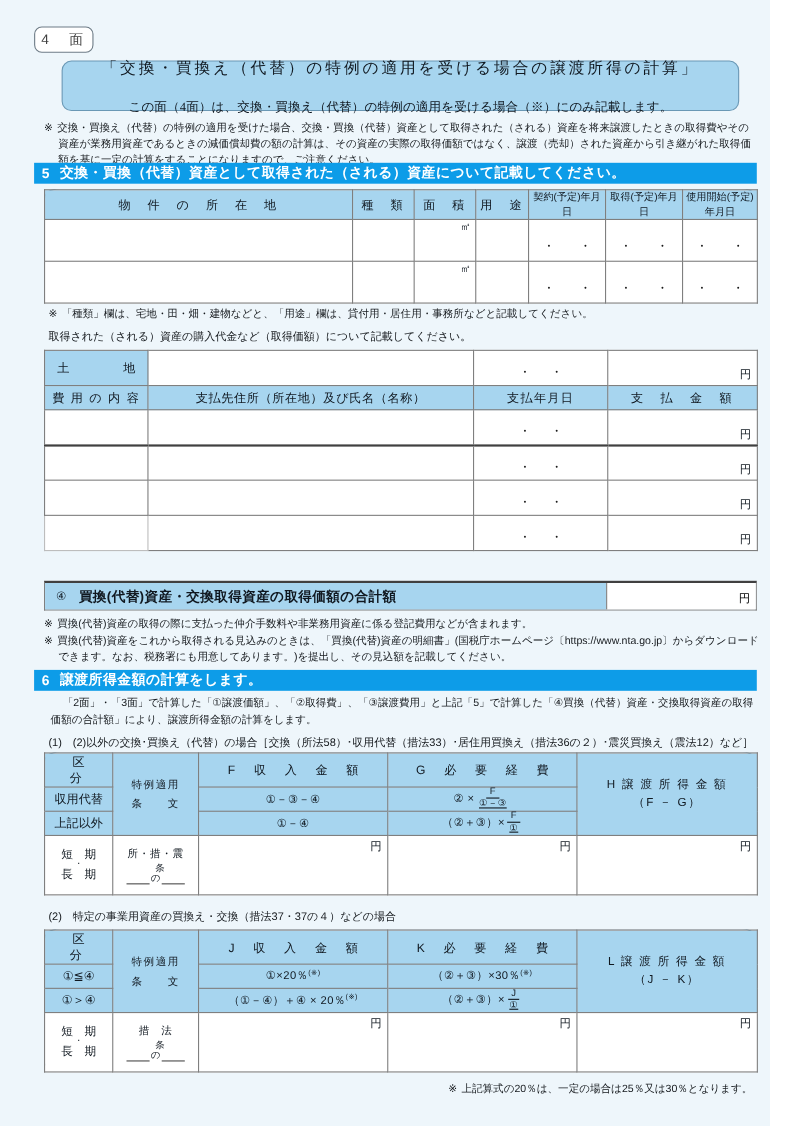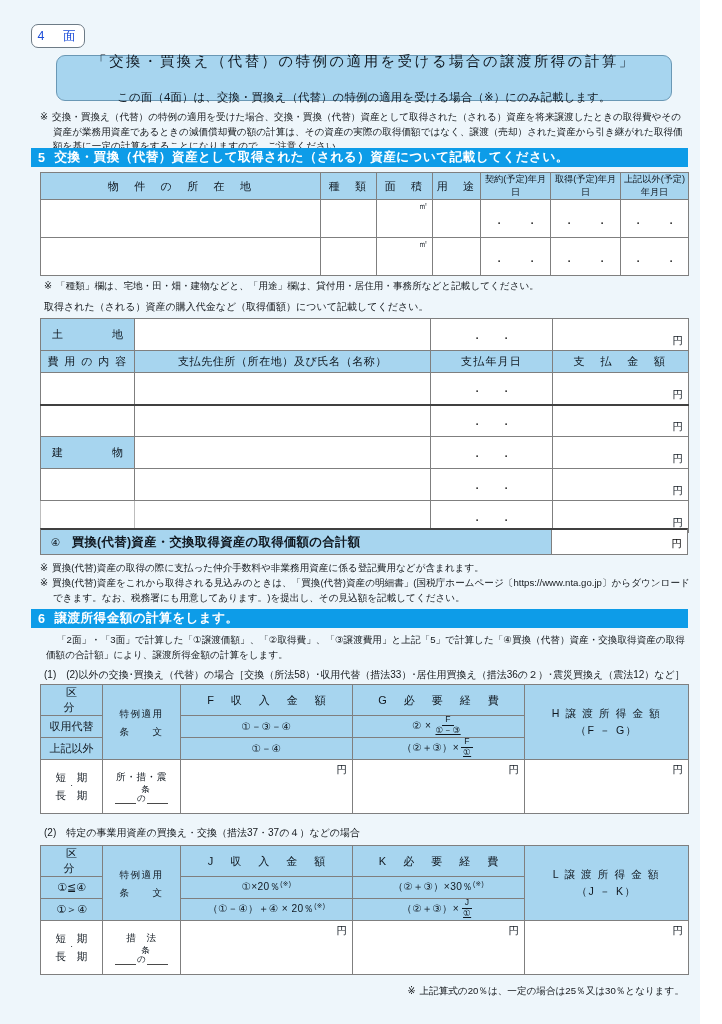--- a/index.html
+++ b/index.html
@@ -28,38 +28,39 @@
     width: 54px;
     height: 24px;
     border: 1px solid #6d7b86;
     border-radius: 7px;
     background: #ffffff;
     display: flex;
     align-items: center;
     justify-content: center;
     font-size: 12.5px;
     letter-spacing: 3px;
-    color: #1d4ed8;
+    color: #404040;
   }
 
   
   .title-box {
     position: absolute;
     left: 56px;
     top: 55px;
     width: 616px;
     height: 46px;
     background: #a7d5ef;
     border: 1px solid #6a98b5;
     border-radius: 9px;
     display: flex;
     flex-direction: column;
     align-items: center;
     justify-content: center;
     padding-top: 1px;
+    font-family: Liberation Serif, serif;
   }
   .title-line1 {
     font-size: 14.3px;
     color: #101820;
     letter-spacing: 2.6px;
     white-space: nowrap;
   }
   .title-line2 {
     font-size: 11.4px;
     color: #101820;
@@ -276,21 +277,21 @@
         <col style="width:68px">
     </colgroup>
     <tbody>
         <tr>
       <td class="hd">物　件　の　所　在　地</td>
       <td class="hd">種　類</td>
       <td class="hd">面　積</td>
       <td class="hd">用　途</td>
       <td class="hd hd-sm">契約(予定)年月日</td>
       <td class="hd hd-sm">取得(予定)年月日</td>
-      <td class="hd hd-sm">上記以外(予定)年月日</td>
+      <td class="hd hd-sm">使用開始(予定)年月日</td>
     </tr>
     <tr style="height:38px">
       <td></td>
       <td></td>
       <td class="sqm" style="vertical-align:top">㎡</td>
       <td></td>
       <td>
             <div class="dots">
               <span>・</span>
               <span>・</span>
@@ -382,31 +383,20 @@
     <tr style="height:32px">
       <td class="thick-top"></td>
       <td class="thick-top"></td>
       <td class="thick-top">
             <div class="dots dots-sm">
               <span>・</span>
               <span>・</span>
             </div>
           </td>
       <td class="yen thick-top" style="vertical-align:bottom; padding-bottom:2px">円</td>
-    </tr>
-    <tr style="height:32px">
-      <td class="lbl">建　　物</td>
-      <td></td>
-      <td>
-            <div class="dots dots-sm">
-              <span>・</span>
-              <span>・</span>
-            </div>
-          </td>
-      <td class="yen" style="vertical-align:bottom; padding-bottom:2px">円</td>
     </tr>
     <tr style="height:32px">
       <td></td>
       <td></td>
       <td>
             <div class="dots dots-sm">
               <span>・</span>
               <span>・</span>
             </div>
           </td>

